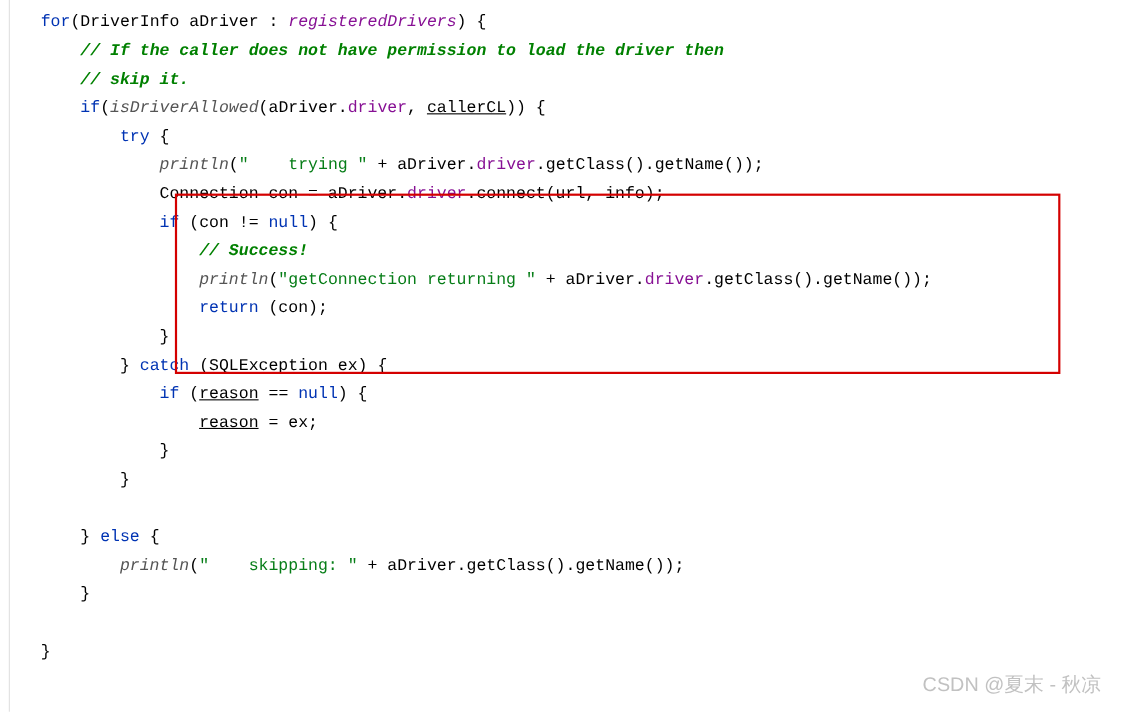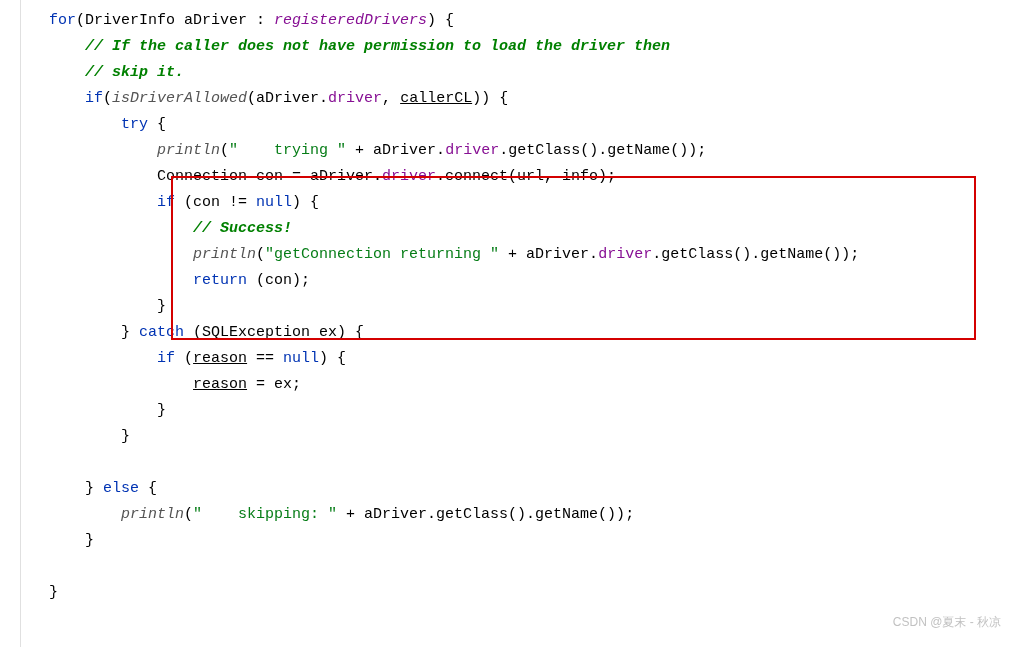--- a/index.html
+++ b/index.html
@@ -12,21 +12,21 @@
     color: #000000;
     width: 1021px;
     height: 647px;
     overflow: hidden;
     position: relative;
   }
   .code-container {
     padding: 8px 0 8px 0;
     position: relative;
     border-left: 1px solid #e0e0e0;
-    margin-left: 20px;
+    margin-left: 8px;
     min-height: 631px;
   }
   pre {
     margin: 0;
     padding: 0 0 0 28px;
     white-space: pre;
     font-family: inherit;
   }
   .kw { color: #0033b3; }
   .field { color: #871094; font-style: italic; }
@@ -44,21 +44,21 @@
     width: 801px;
     height: 160px;
     pointer-events: none;
   }
   .watermark {
     position: absolute;
     right: 20px;
     bottom: 12px;
     color: rgba(160,160,160,0.65);
     font-family: Arial, sans-serif;
-    font-size: 12px;
+    font-size: 18px;
     pointer-events: none;
   }
 </style>
 </head>
 <body>
 
 <div class="code-container">
 <pre><span class="kw">for</span><span class="normal">(DriverInfo aDriver : </span><span class="field">registeredDrivers</span><span class="normal">) {</span>
     <span class="comment">// If the caller does not have permission to load the driver then</span>
     <span class="comment">// skip it.</span>

